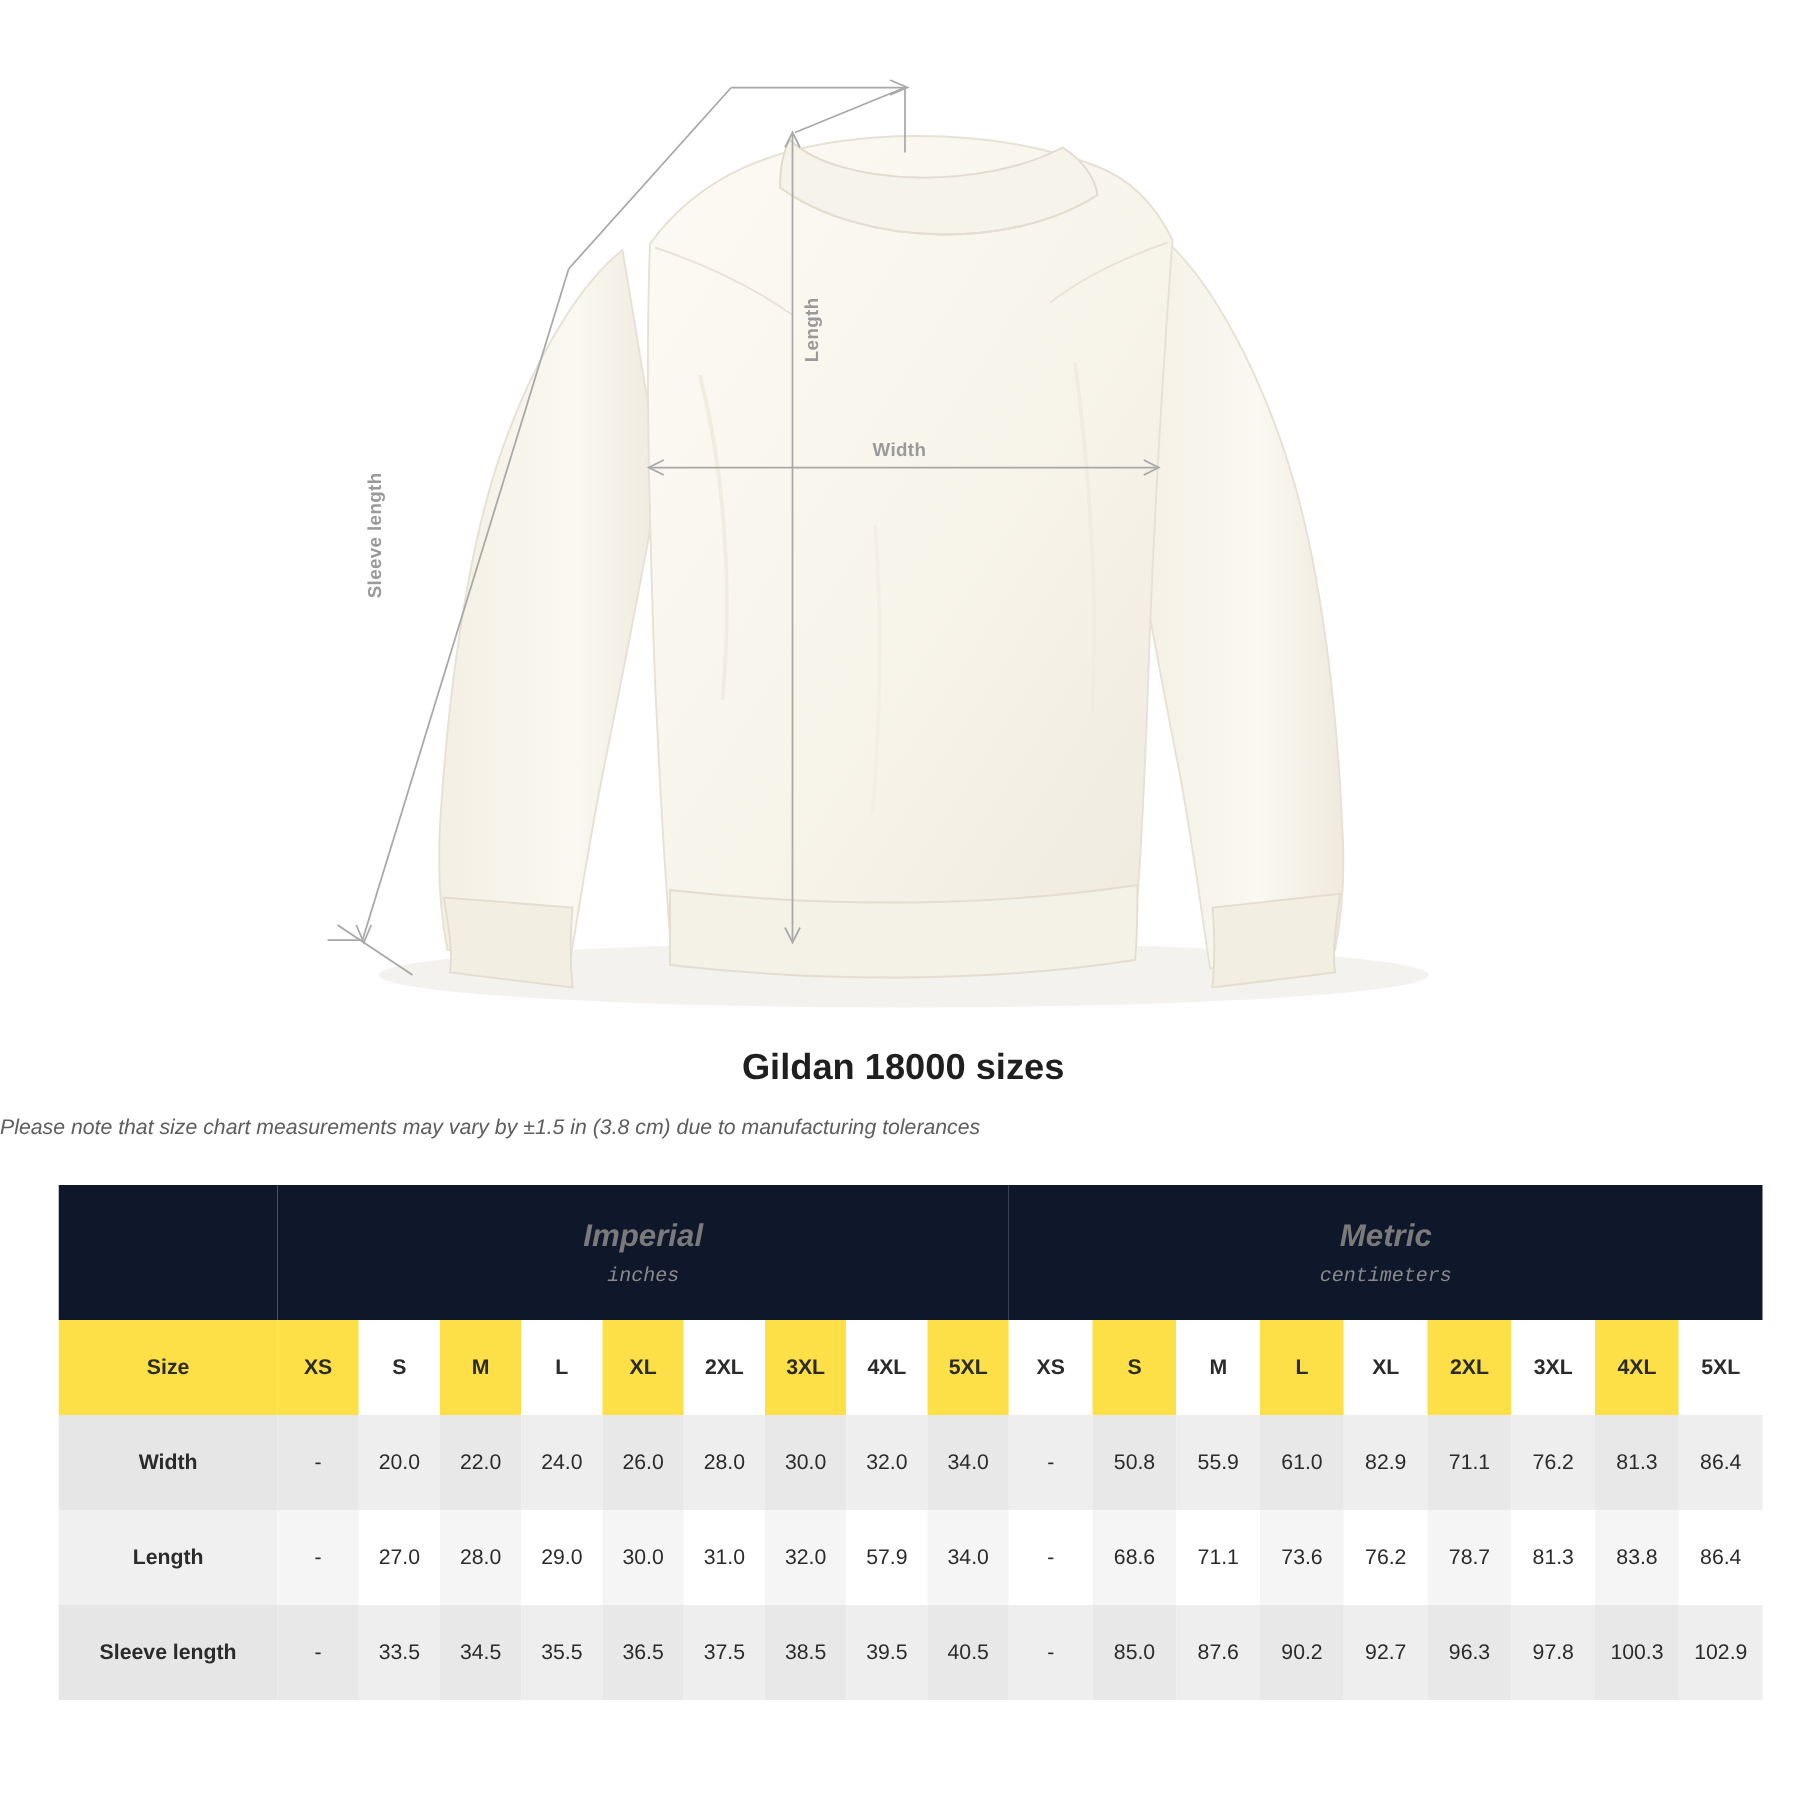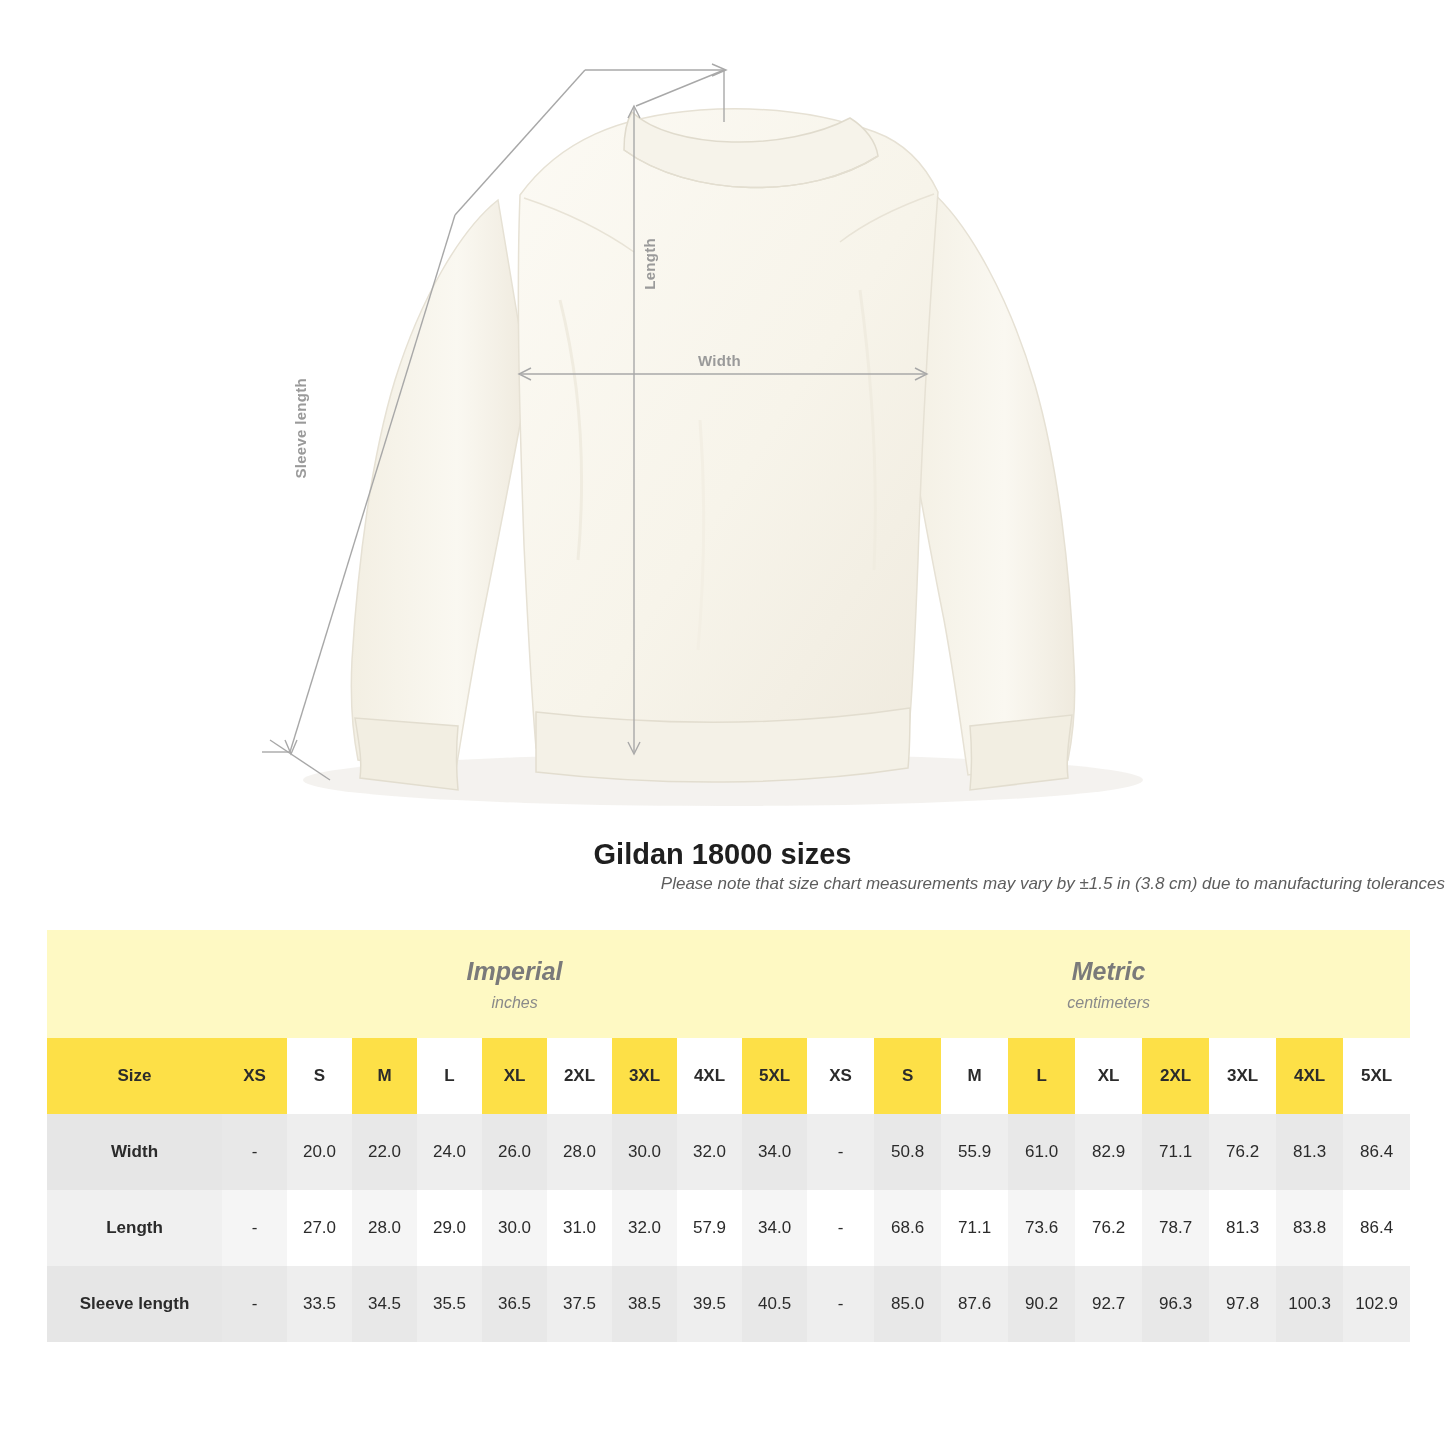--- a/index.html
+++ b/index.html
@@ -60,62 +60,63 @@
 
   
   .heading {
     text-align: center;
     font-size: 29px;
     font-weight: bold;
     color: #1f1f1f;
     margin-top: 8px;
   }
   .subheading {
-    text-align: right;
+    text-align: left;
     font-size: 17px;
     font-style: italic;
     color: #5d5d5d;
-    margin-top: 3px;
+    margin-top: 21px;
   }
 
   
   .table-wrap {
     margin-top: 36px;
     padding: 0 47px;
     box-sizing: border-box;
     width: 1445px;
   }
   table.size-table {
     border-collapse: collapse;
     width: 1351px;
     table-layout: fixed;
   }
   table.size-table td, table.size-table th {
     border: 0;
     padding: 0;
   }
 
   .unit-head {
-    background: #fef9c3;
+    background: #0f172a;
     height: 108px;
     text-align: center;
     vertical-align: middle;
   }
   .unit-head .unit-name {
     font-size: 25px;
     font-style: italic;
     font-weight: bold;
     color: #7a7a7a;
     line-height: 1.25;
   }
   .unit-head .unit-sub {
     font-size: 16px;
     font-style: italic;
     color: #8a8a8a;
     margin-top: 6px;
+    font-family: Liberation Mono, monospace;
   }
 
   .row-header-cell {
     font-size: 17px;
     font-weight: bold;
     color: #2b2b2b;
     text-align: center;
     vertical-align: middle;
     height: 76px;
   }

